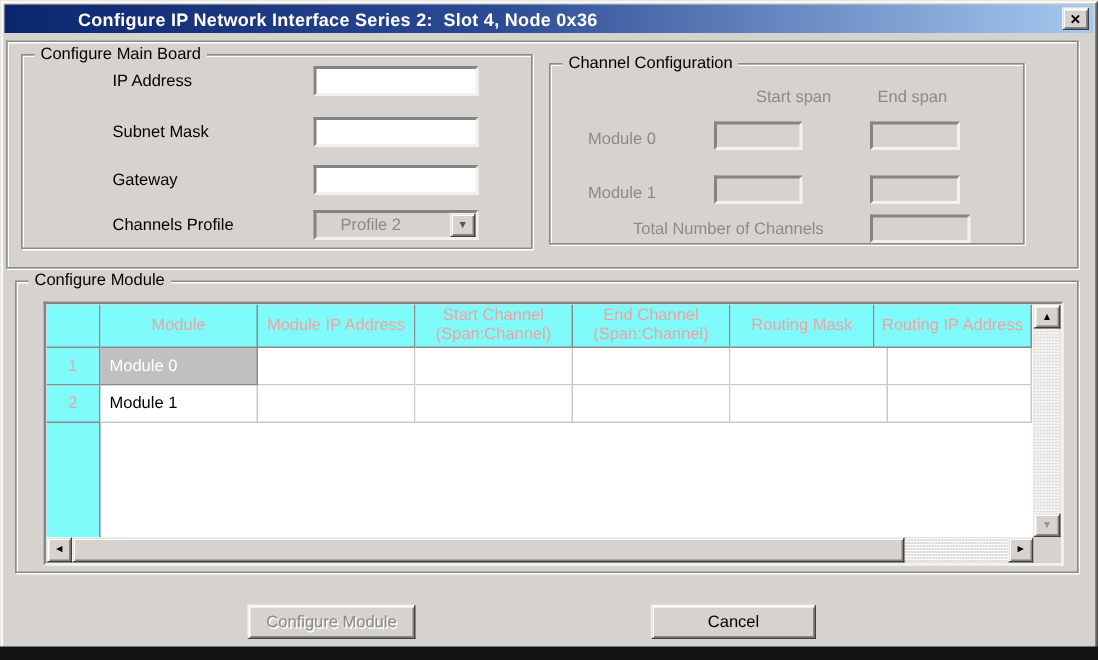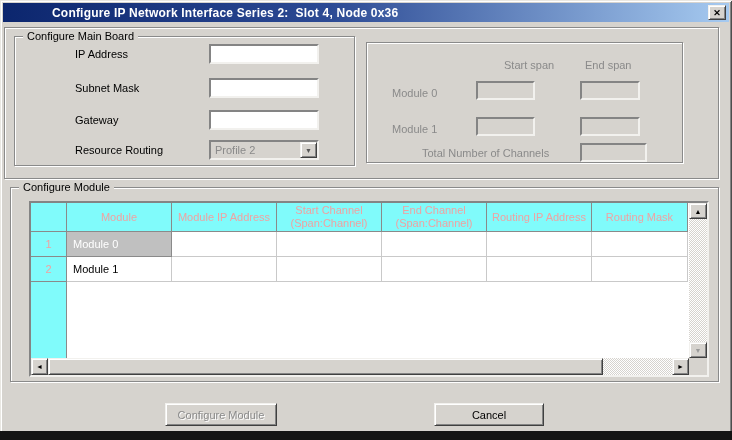--- a/index.html
+++ b/index.html
@@ -53,21 +53,21 @@
     position:absolute; height:20px; background:#fff;
     border:2px solid; border-color:#848484 #f2f1ee #f2f1ee #848484;
     font-family:"Liberation Sans",sans-serif; font-size:11px; padding:0 3px; outline:none;
   }
   .edit.off { background:#d6d3ce; }
   .combo {
     position:absolute; height:20px; background:#d6d3ce;
     border:2px solid; border-color:#848484 #f2f1ee #f2f1ee #848484;
     display:flex; align-items:center;
   }
-  .combo .val { flex:1; padding-left:4px; color:#8a8a8a; }
+  .combo .val { flex:1; padding-left:16px; color:#8a8a8a; }
   .combo .drop {
     width:17px; height:100%; background:#d6d3ce;
     border:1px solid; border-color:#f2f1ee #404040 #404040 #f2f1ee;
     box-shadow: inset 1px 1px 0 #fff, inset -1px -1px 0 #848484;
     display:flex; align-items:center; justify-content:center; font-size:7px; color:#555;
   }
   .flabel { position:absolute; white-space:nowrap; }
 
   
   .tbl {
@@ -155,28 +155,29 @@
 
       <span class="flabel" style="left:60px; top:11px;">IP Address</span>
       <input class="edit" style="left: 194px; top: 7px; width: 110px;" value="">
 
       <span class="flabel" style="left:60px; top:45px;">Subnet Mask</span>
       <input class="edit" style="left: 194px; top: 41px; width: 110px;" value="">
 
       <span class="flabel" style="left:60px; top:77px;">Gateway</span>
       <input class="edit" style="left: 194px; top: 73px; width: 110px;" value="">
 
-      <span class="flabel" style="left:60px; top:107px;">Resource Routing</span>
+      <span class="flabel" style="left:60px; top:107px;">Channels Profile</span>
       <div class="combo" style="left:194px; top:103px; width:110px;">
         <span class="val">Profile 2</span>
         <span class="drop">▼</span>
       </div>
     </div>
 
     <div class="group etched grp-channel">
+      <span class="group-label">Channel Configuration</span>
 
       <span class="flabel dim" style="left:96px; top:16px;margin-left:41px;">Start span</span>
       <span class="flabel dim" style="left:218px; top:16px;">End span</span>
 
       <span class="flabel dim" style="left:25px; top:44px;">Module 0</span>
       <input class="edit off" style="left: 109px; top: 38px; width: 59px; height: 19px;" value="">
       <input class="edit off" style="left: 213px; top: 38px; width: 60px; height: 19px;" value="">
 
       <span class="flabel dim" style="left:25px; top:80px;">Module 1</span>
       <input class="edit off" style="left: 109px; top: 74px; width: 59px; height: 19px;" value="">
@@ -204,25 +205,25 @@
               <span>Module IP Address</span>
             </div>
             <div class="hcell c3">
               <span>Start Channel</span>
               <span>(Span:Channel)</span>
             </div>
             <div class="hcell c4">
               <span>End Channel</span>
               <span>(Span:Channel)</span>
             </div>
+            <div class="hcell c6">
+              <span>Routing Mask</span>
+            </div>
             <div class="hcell c5">
               <span>Routing IP Address</span>
-            </div>
-            <div class="hcell c6">
-              <span>Routing Mask</span>
             </div>
           </div>
 
           <div class="drow">
             <div class="ncell">1</div>
             <div class="dcell sel c1">Module 0</div>
             <div class="dcell c2"></div>
             <div class="dcell c3"></div>
             <div class="dcell c4"></div>
             <div class="dcell c5"></div>

